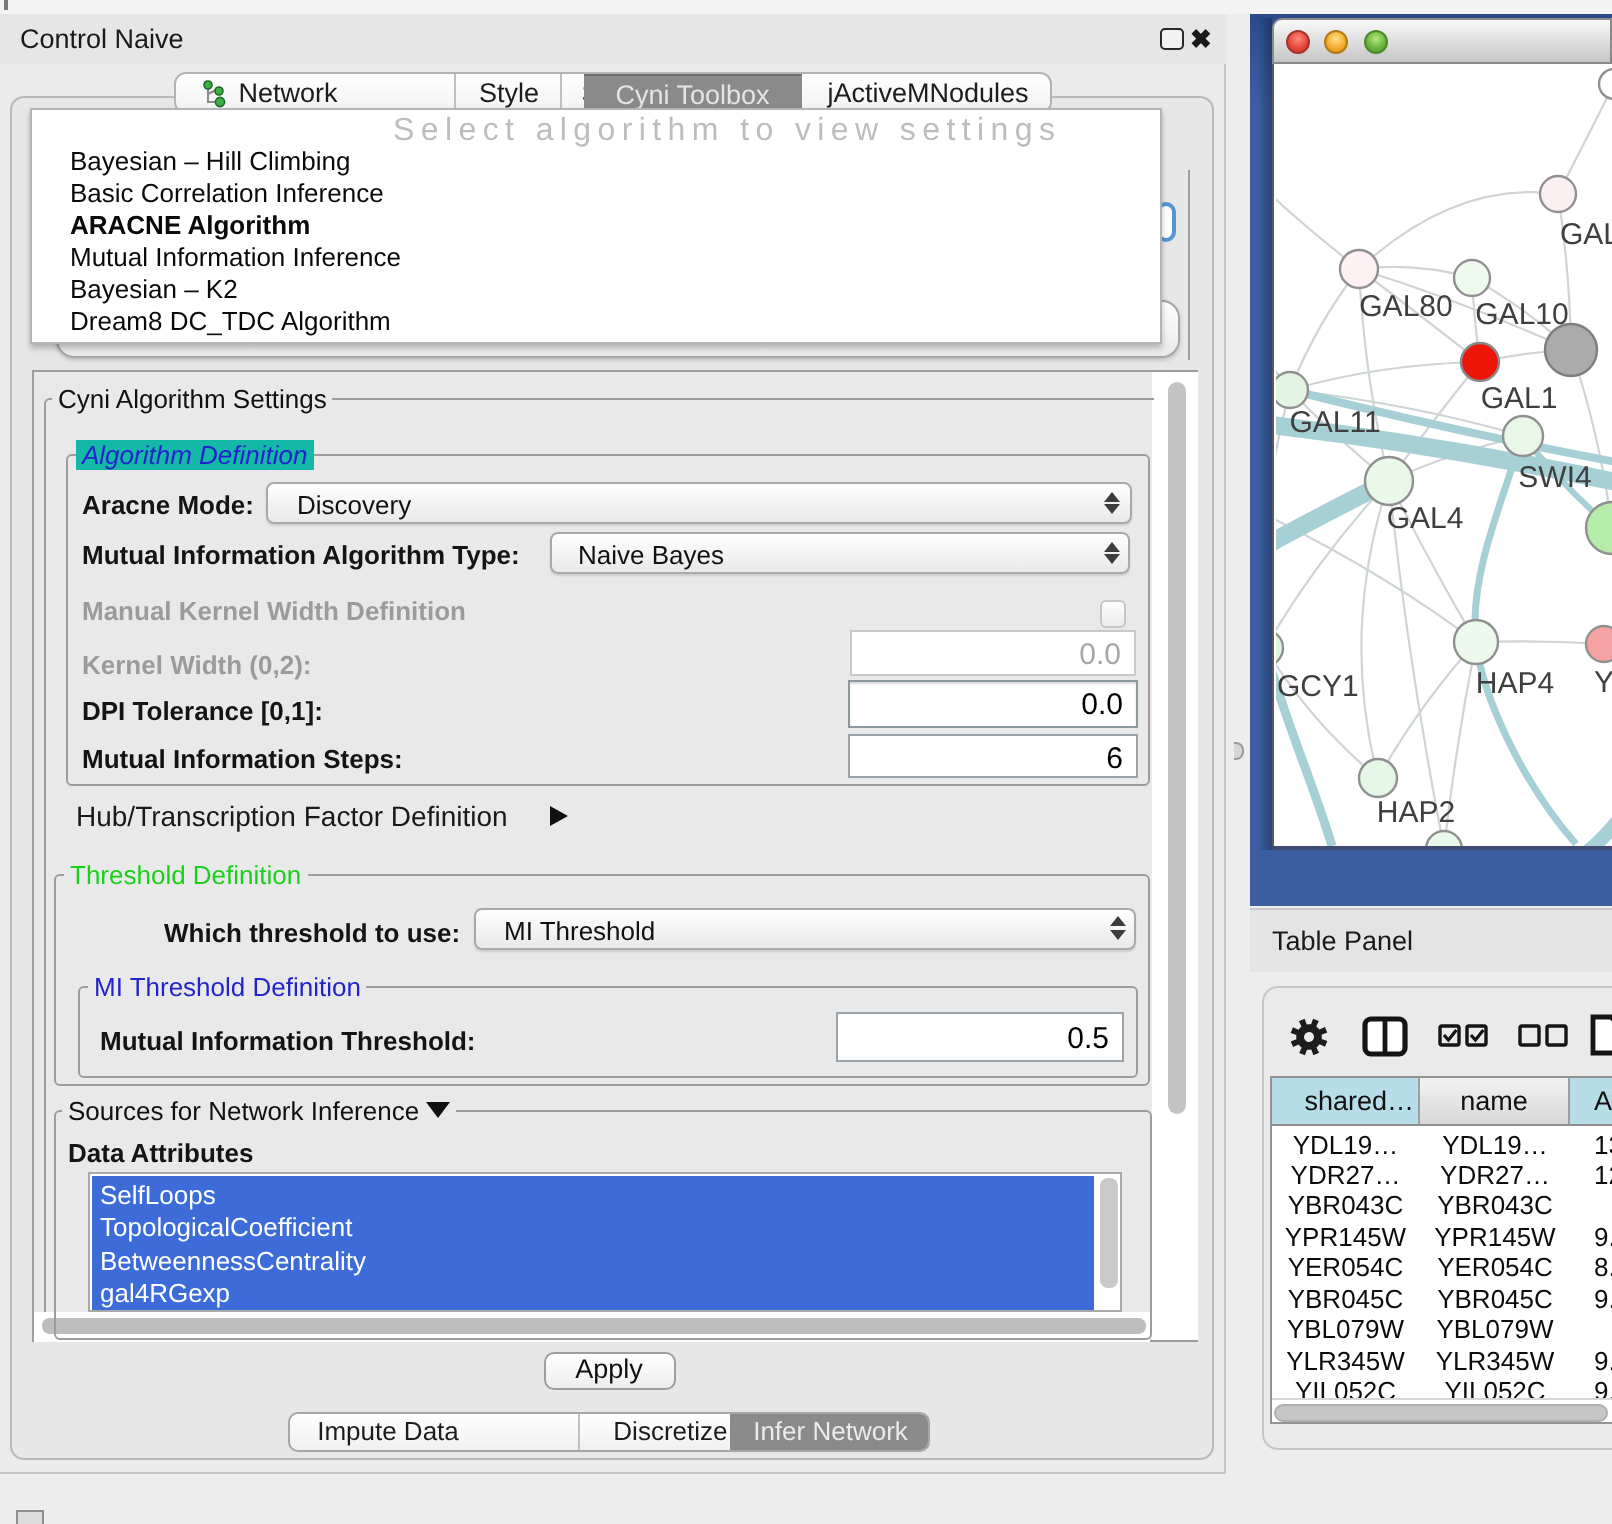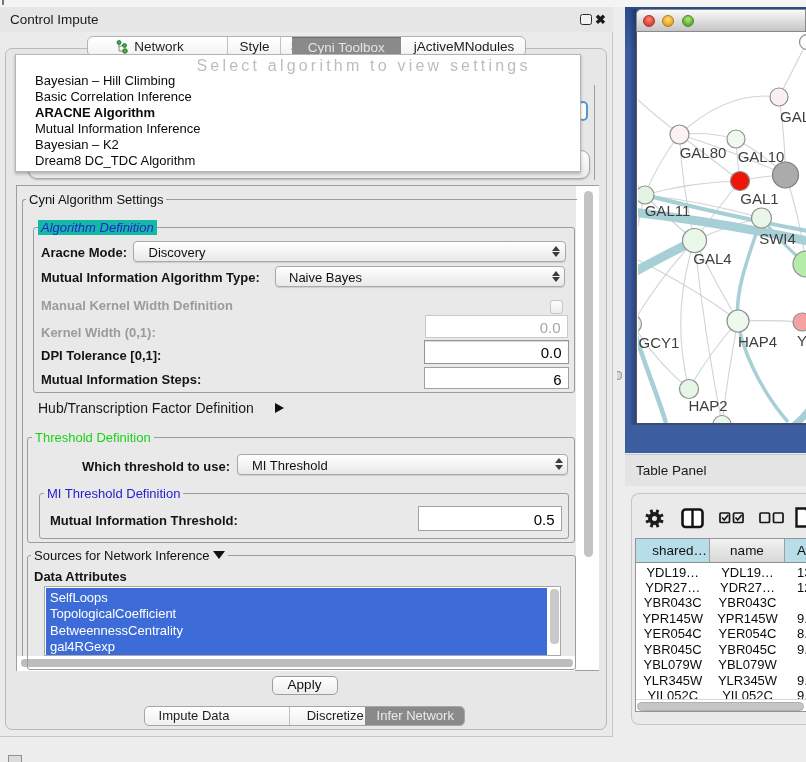--- a/index.html
+++ b/index.html
@@ -22,28 +22,28 @@
 </head>
 <body>
 <div class="root">
 
 <div class="abs" style="left:0;top:0;width:806px;height:7px;background:#f4f4f4;"></div>
 <div class="abs" style="left:2px;top:0;width:2px;height:5px;background:#777;"></div>
 
 <div class="abs" style="left:0;top:7px;width:613px;height:730px;background:#ebebeb;border:1px solid #c6c6c6;border-left:none;box-sizing:border-box;"></div>
 
 <div class="abs" style="left:0;top:7px;width:613px;height:25px;background:#e6e6e6;"></div>
-<div class="abs" style="left:10px;top:12px;font-size:13.5px;color:#1a1a1a;">Control Impute</div>
+<div class="abs" style="left:10px;top:12px;font-size:13.5px;color:#1a1a1a;">Control Naive</div>
 <div class="abs" style="left:579.5px;top:13.5px;width:10px;height:9px;border:1.7px solid #2a2a2a;border-radius:2.5px;background:#f2f2f2;"></div>
 <div class="abs" style="left:595px;top:11.5px;font-size:13px;font-weight:bold;color:#1a1a1a;">✖</div>
 
 <div class="abs" style="left:5px;top:48px;width:602px;height:682px;background:#e7e7e7;border:1px solid #b9b9b9;border-radius:7px;box-sizing:border-box;"></div>
 
 <div class="abs" style="left:87px;top:36px;width:439px;height:21px;background:linear-gradient(#ffffff,#f2f2f2);border:1px solid #b3b3b3;border-radius:6px;box-sizing:border-box;overflow:hidden;">
-  <div class="seg" style="left:15px;width:93px;">
+  <div class="seg" style="left:0;width:93px;">
     <svg width="13" height="14" viewBox="0 0 13 14" style="margin-right:5px;margin-left:1px;">
           <path d="M3 3 L3 11 L8 11 M3 7 L7 5" stroke="#8c8c8c" stroke-width="1" fill="none"></path>
           <circle cx="3" cy="2.5" r="2" fill="#3fae49" stroke="#1c6b24" stroke-width="0.8"></circle>
           <circle cx="8.5" cy="5.5" r="2" fill="#3fae49" stroke="#1c6b24" stroke-width="0.8"></circle>
           <circle cx="9" cy="11" r="2.3" fill="#3fae49" stroke="#1c6b24" stroke-width="0.8"></circle>
         </svg>
     <span>Network</span>
       </div>
   <div class="seg segsep" style="left:93px;width:53px;">Style</div>
   <div class="seg segsep" style="left:146px;width:57px;">Select</div>
@@ -79,21 +79,21 @@
 <div class="lbl" style="left:41px;top:269.5px;">Mutual Information Algorithm Type:</div>
 <div class="combo" style="left:275px;top:266px;width:290px;height:20.5px;box-sizing:border-box;">
       <span>Naive Bayes</span>
       <i class="upar"></i>
       <i class="dnar"></i>
     </div>
 
 <div class="lbl dis" style="left:41px;top:298px;">Manual Kernel Width Definition</div>
 <div class="abs" style="left:549.5px;top:300px;width:13.5px;height:13.5px;border:1px solid #c6c6c6;border-radius:3px;background:linear-gradient(#fdfdfd,#ececec);box-sizing:border-box;"></div>
 
-<div class="lbl dis" style="left:41px;top:324.5px;">Kernel Width (0,1):</div>
+<div class="lbl dis" style="left:41px;top:324.5px;">Kernel Width (0,2):</div>
 <div class="fld" style="left:424.5px;top:314.5px;width:143px;height:23px;border:1px solid #c9c9c9;box-sizing:border-box;">
       <span style="color:#a6a6a6;">0.0</span>
     </div>
 
 <div class="lbl" style="left:41px;top:347.5px;">DPI Tolerance [0,1]:</div>
 <div class="fld" style="left:423.5px;top:340px;width:145px;height:23.5px;border:1px solid #8d979e;box-shadow:inset 0 1px 1px rgba(0,0,0,0.15);box-sizing:border-box;">
       <span>0.0</span>
     </div>
 
 <div class="lbl" style="left:41px;top:371.5px;">Mutual Information Steps:</div>

